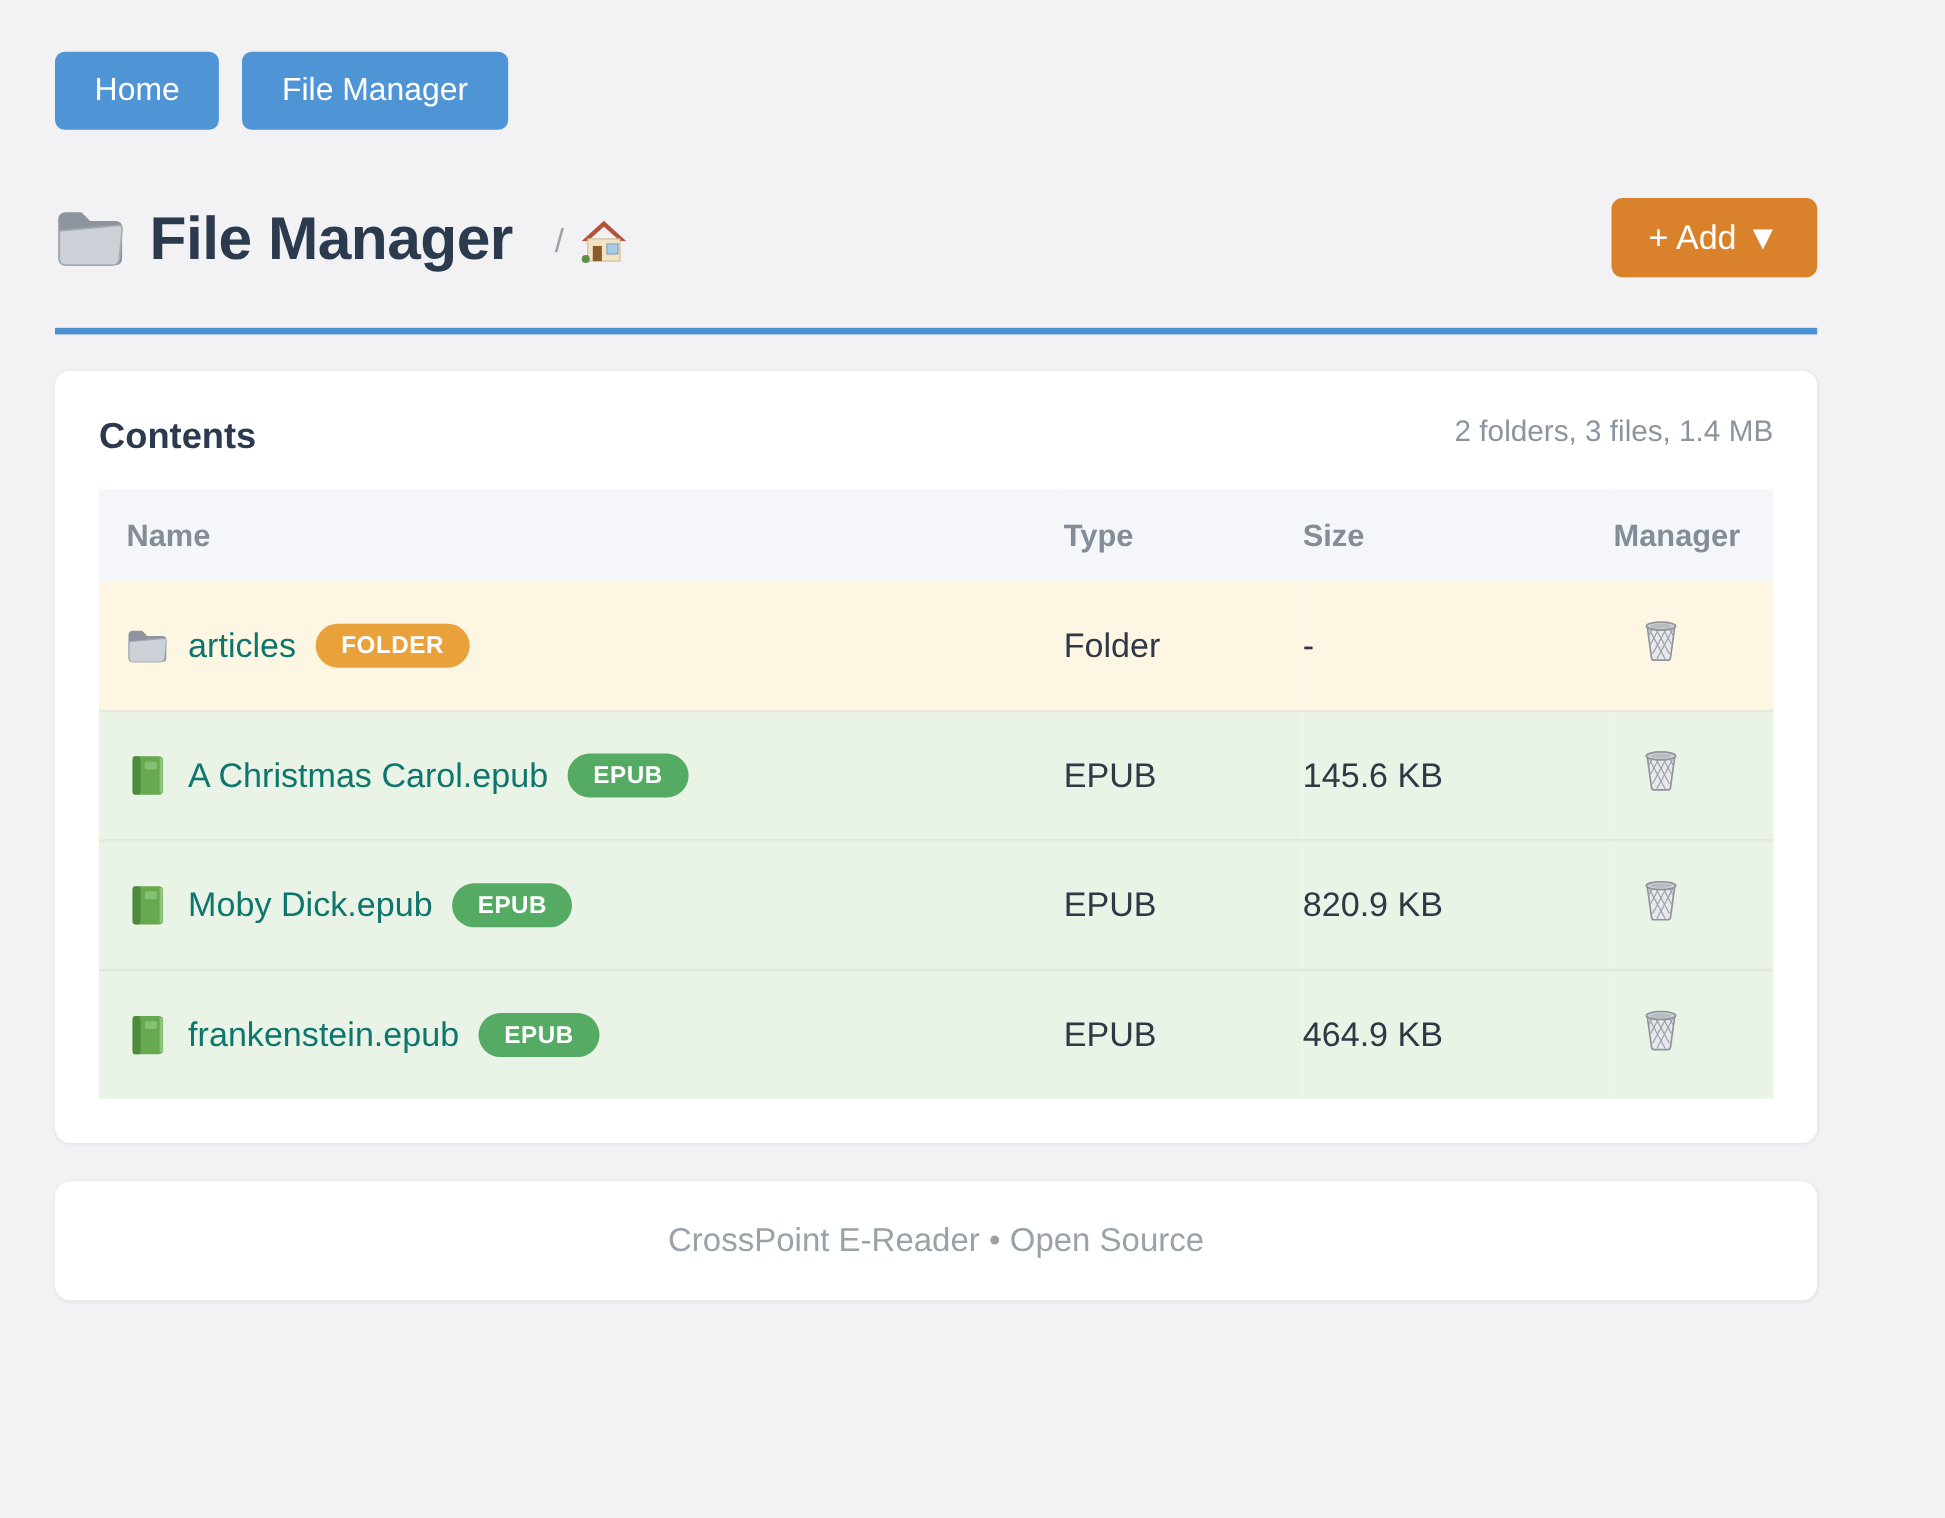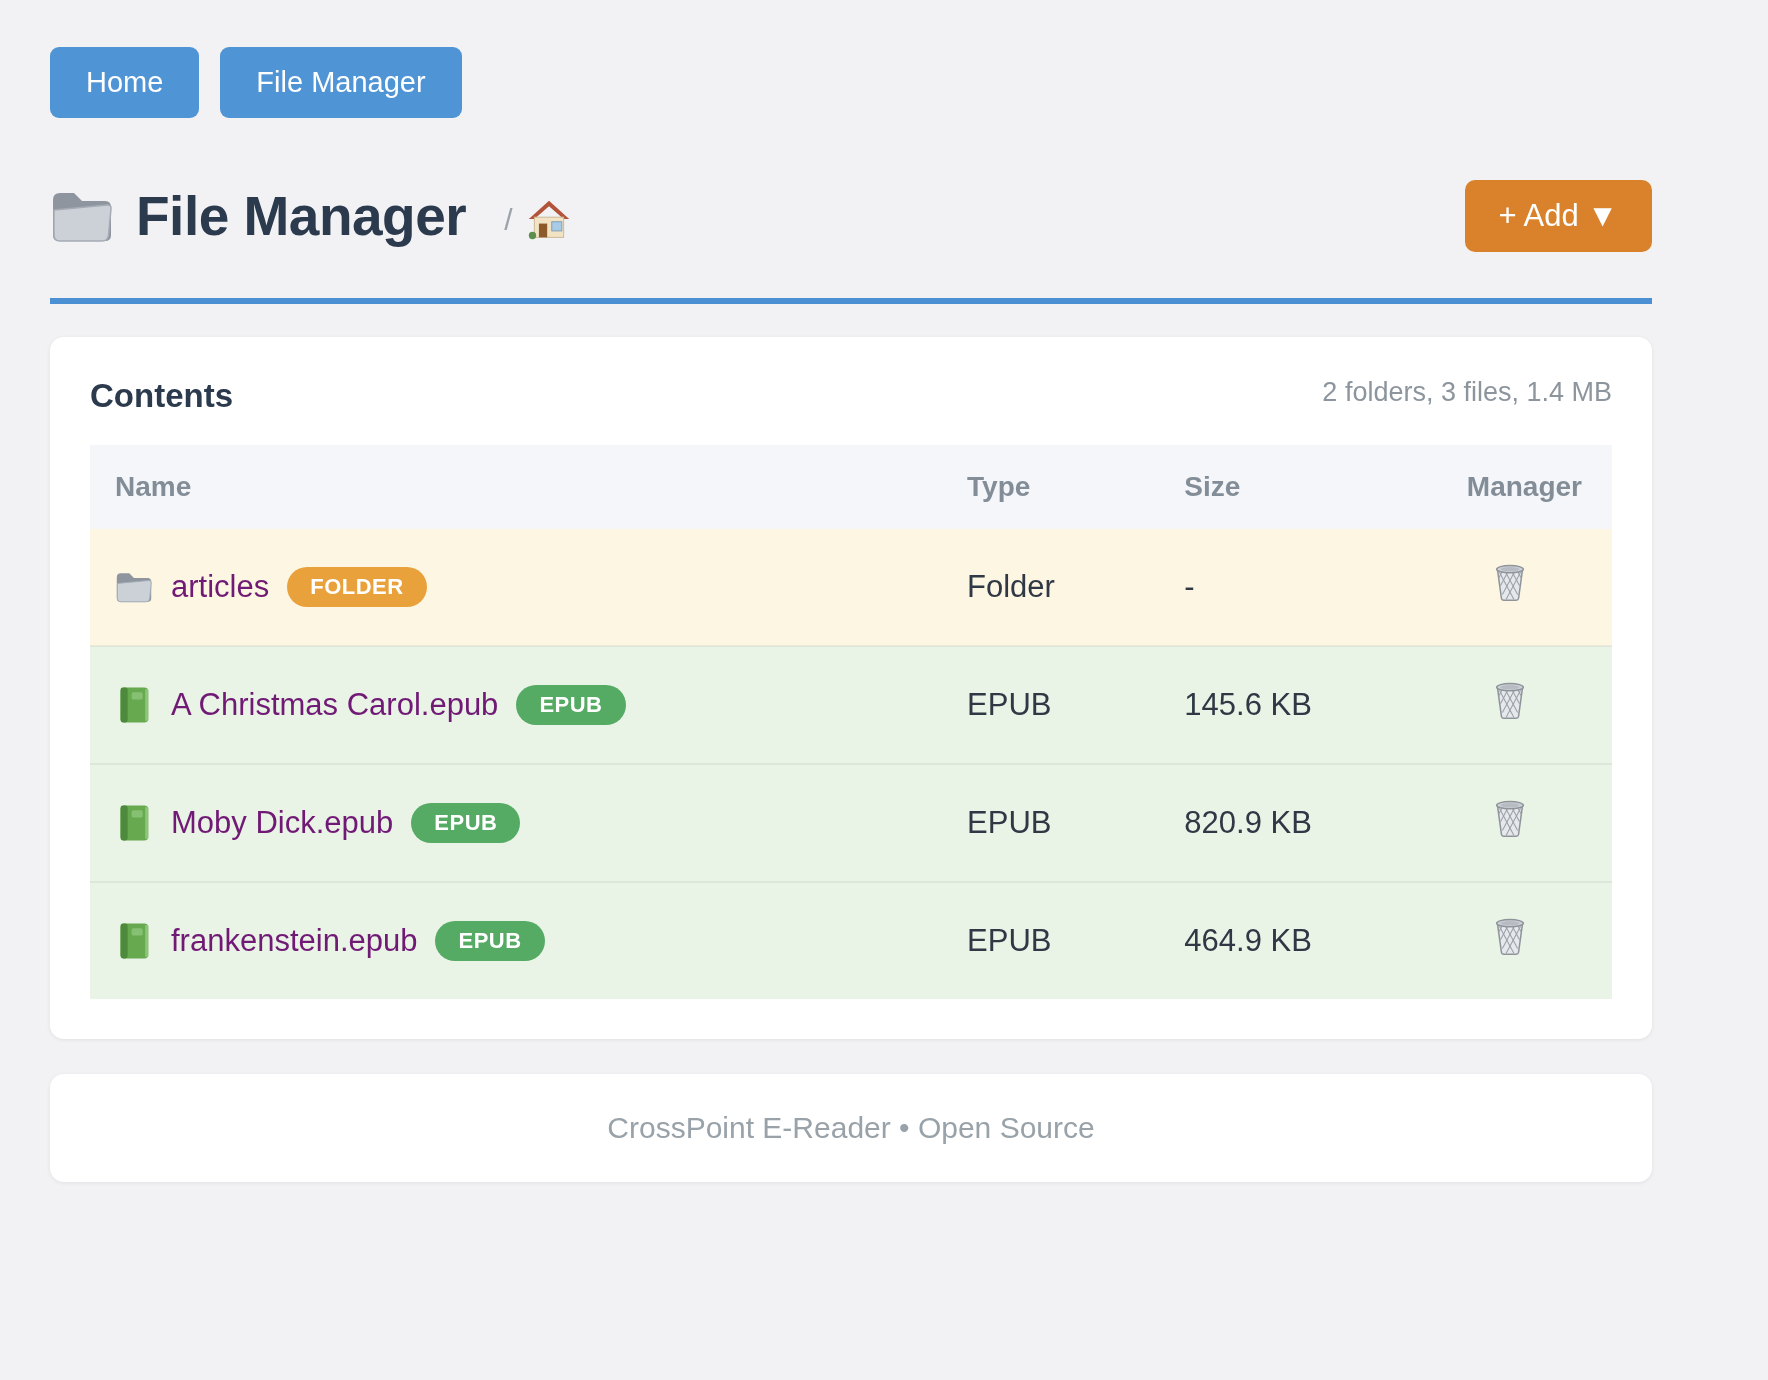--- a/index.html
+++ b/index.html
@@ -68,21 +68,21 @@
   .file-table td{padding:34px 0;font-size:31px;vertical-align:middle;}
   tbody tr{border-top:2px solid rgba(0,0,0,0.05);}
   tbody tr:first-child{border-top:none;}
   tr.row-folder td{background:var(--row_folder_bg);}
   tr.row-epub td{background:var(--row_epub_bg);}
 
   .name-cell{padding-left:25px !important;}
   .name-wrap{display:flex;align-items:center;gap:18px;}
   .row-icon{width:38px;height:38px;flex:0 0 auto;display:flex;align-items:center;}
   .row-icon svg{width:38px;height:38px;}
-  .row-name{color:#701a75;}
+  .row-name{color:#0f766e;}
   .badge{
     color:#fff;font-size:22px;font-weight:700;letter-spacing:0.5px;
     border-radius:999px;padding:9px 23px;line-height:1;
   }
   tr.row-folder .badge{background:var(--badge_folder);}
   tr.row-epub .badge{background:var(--badge_epub);}
 
   .action-cell{text-align:right;padding-right:84px !important;}
   .trash-btn{background:none;border:none;cursor:pointer;padding:0;line-height:0;}
   .trash-btn svg{width:36px;height:40px;}

